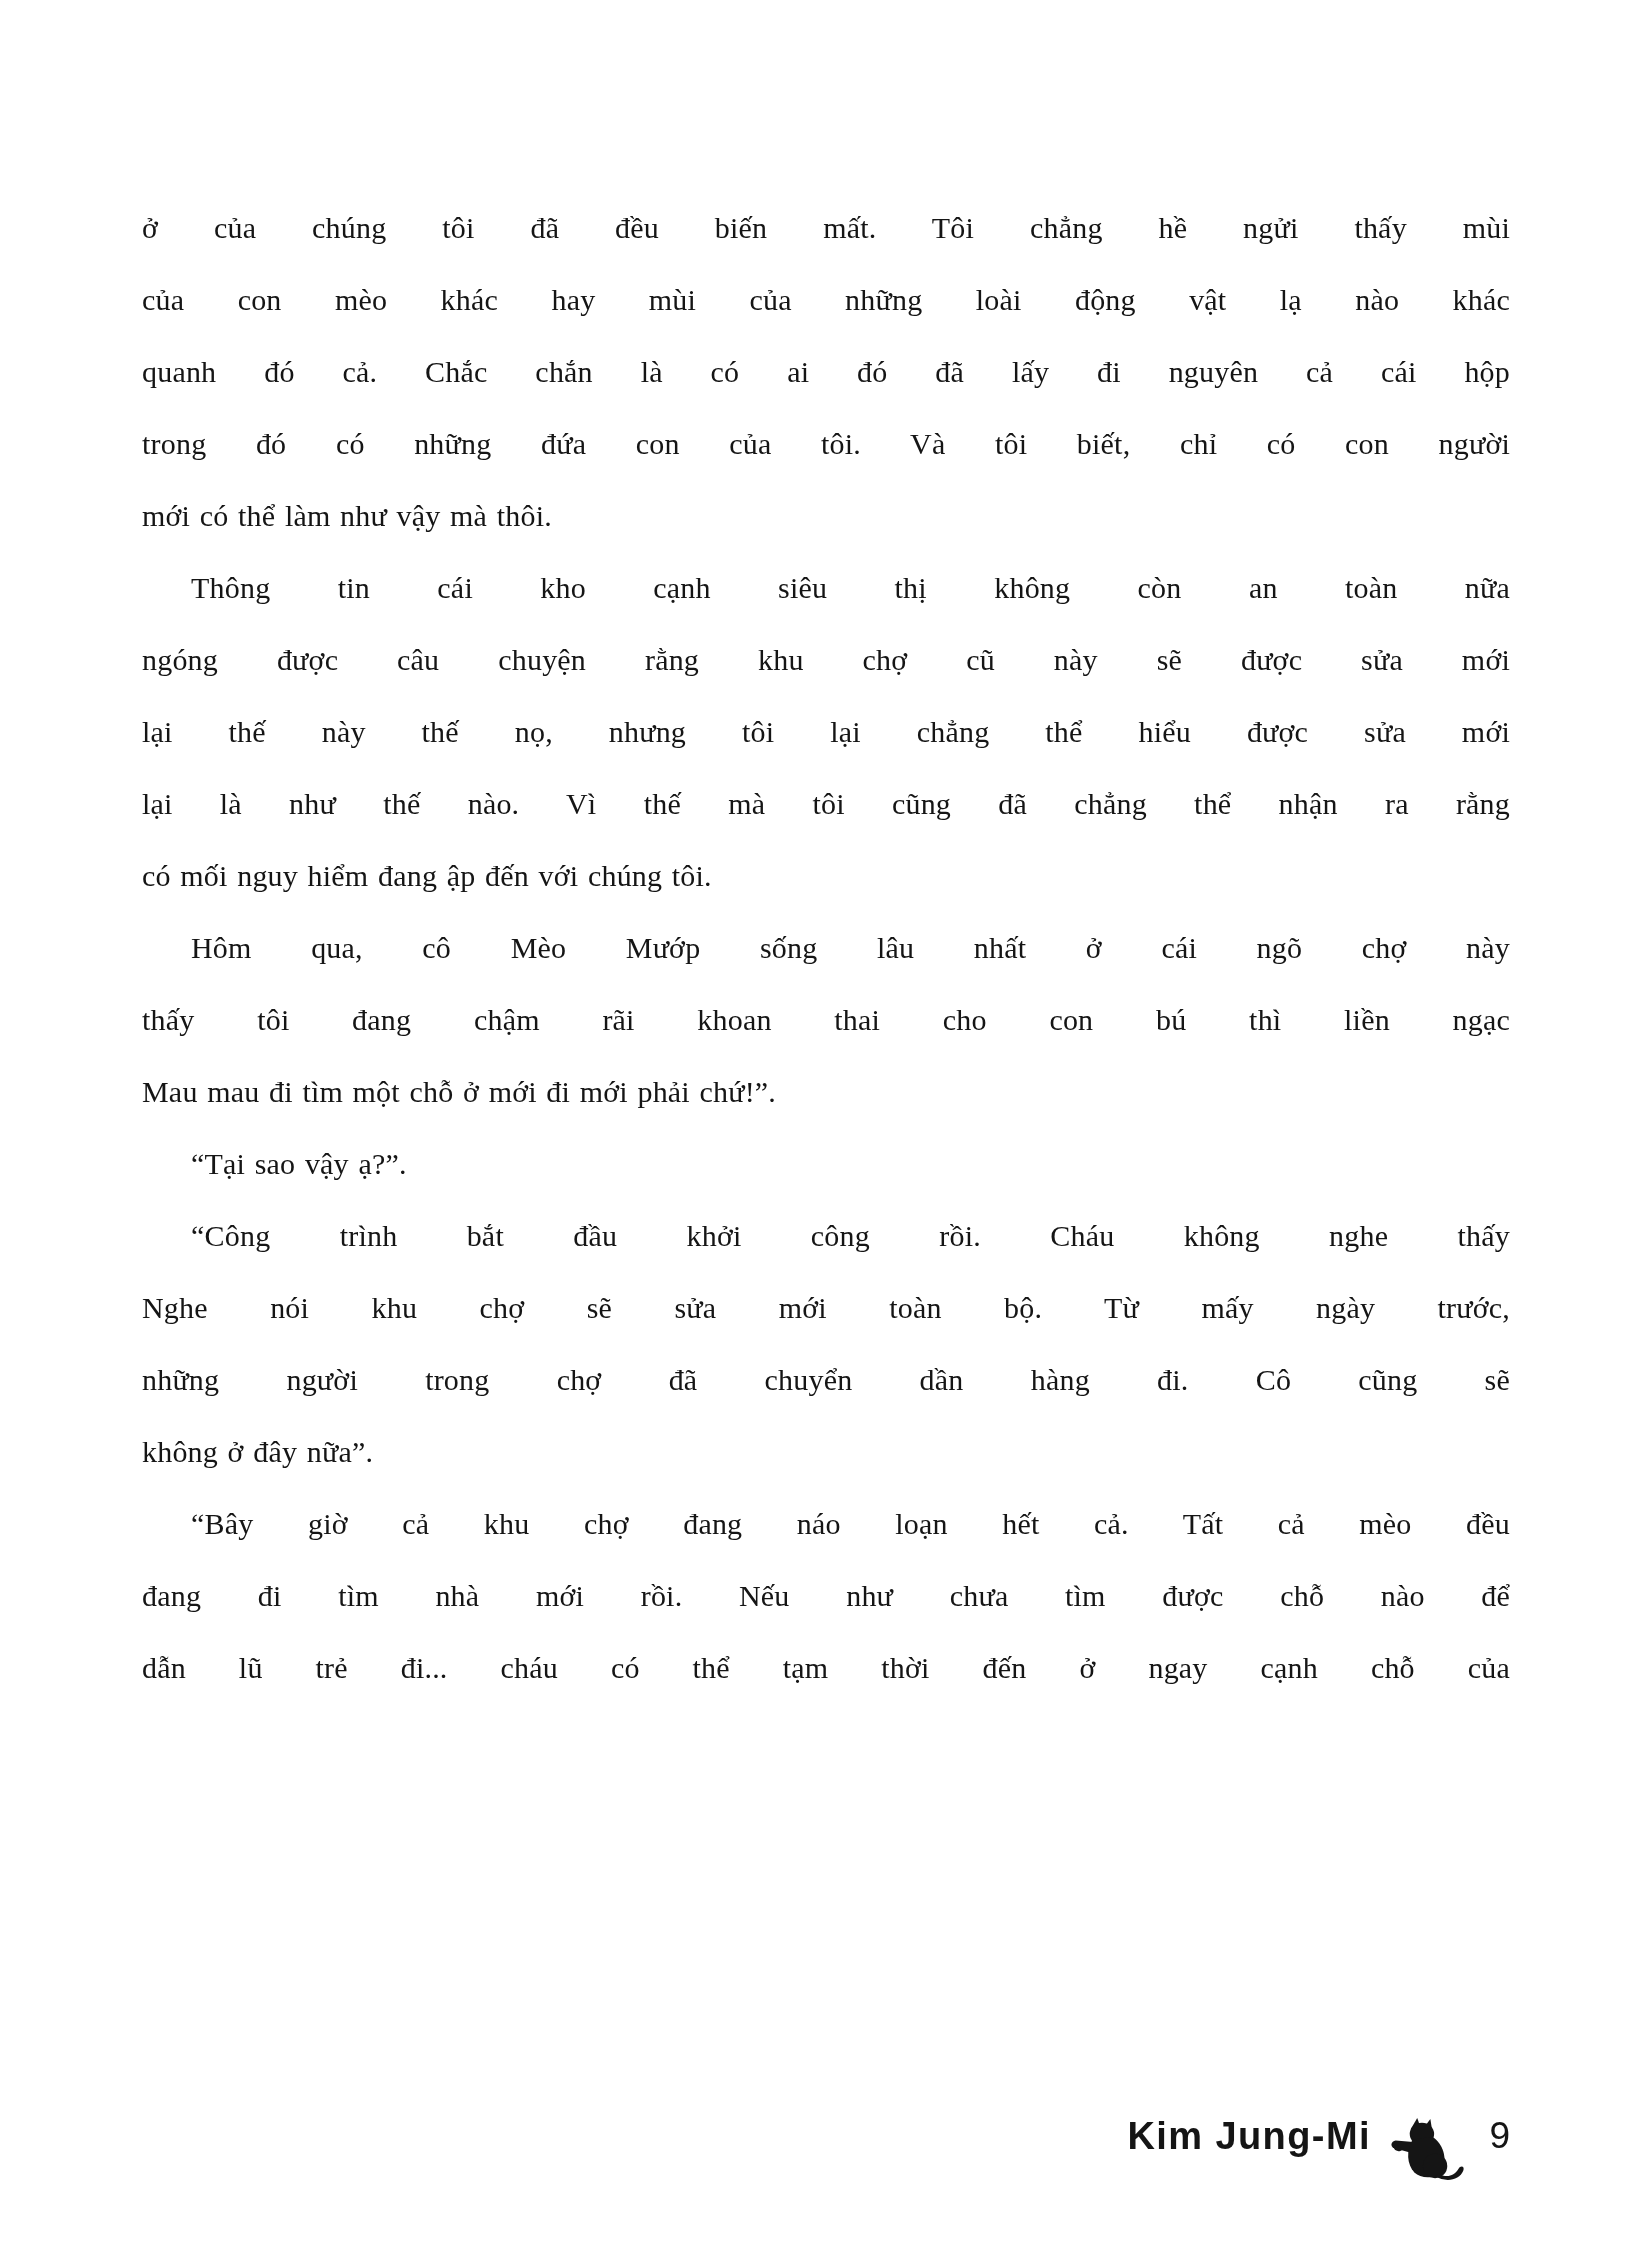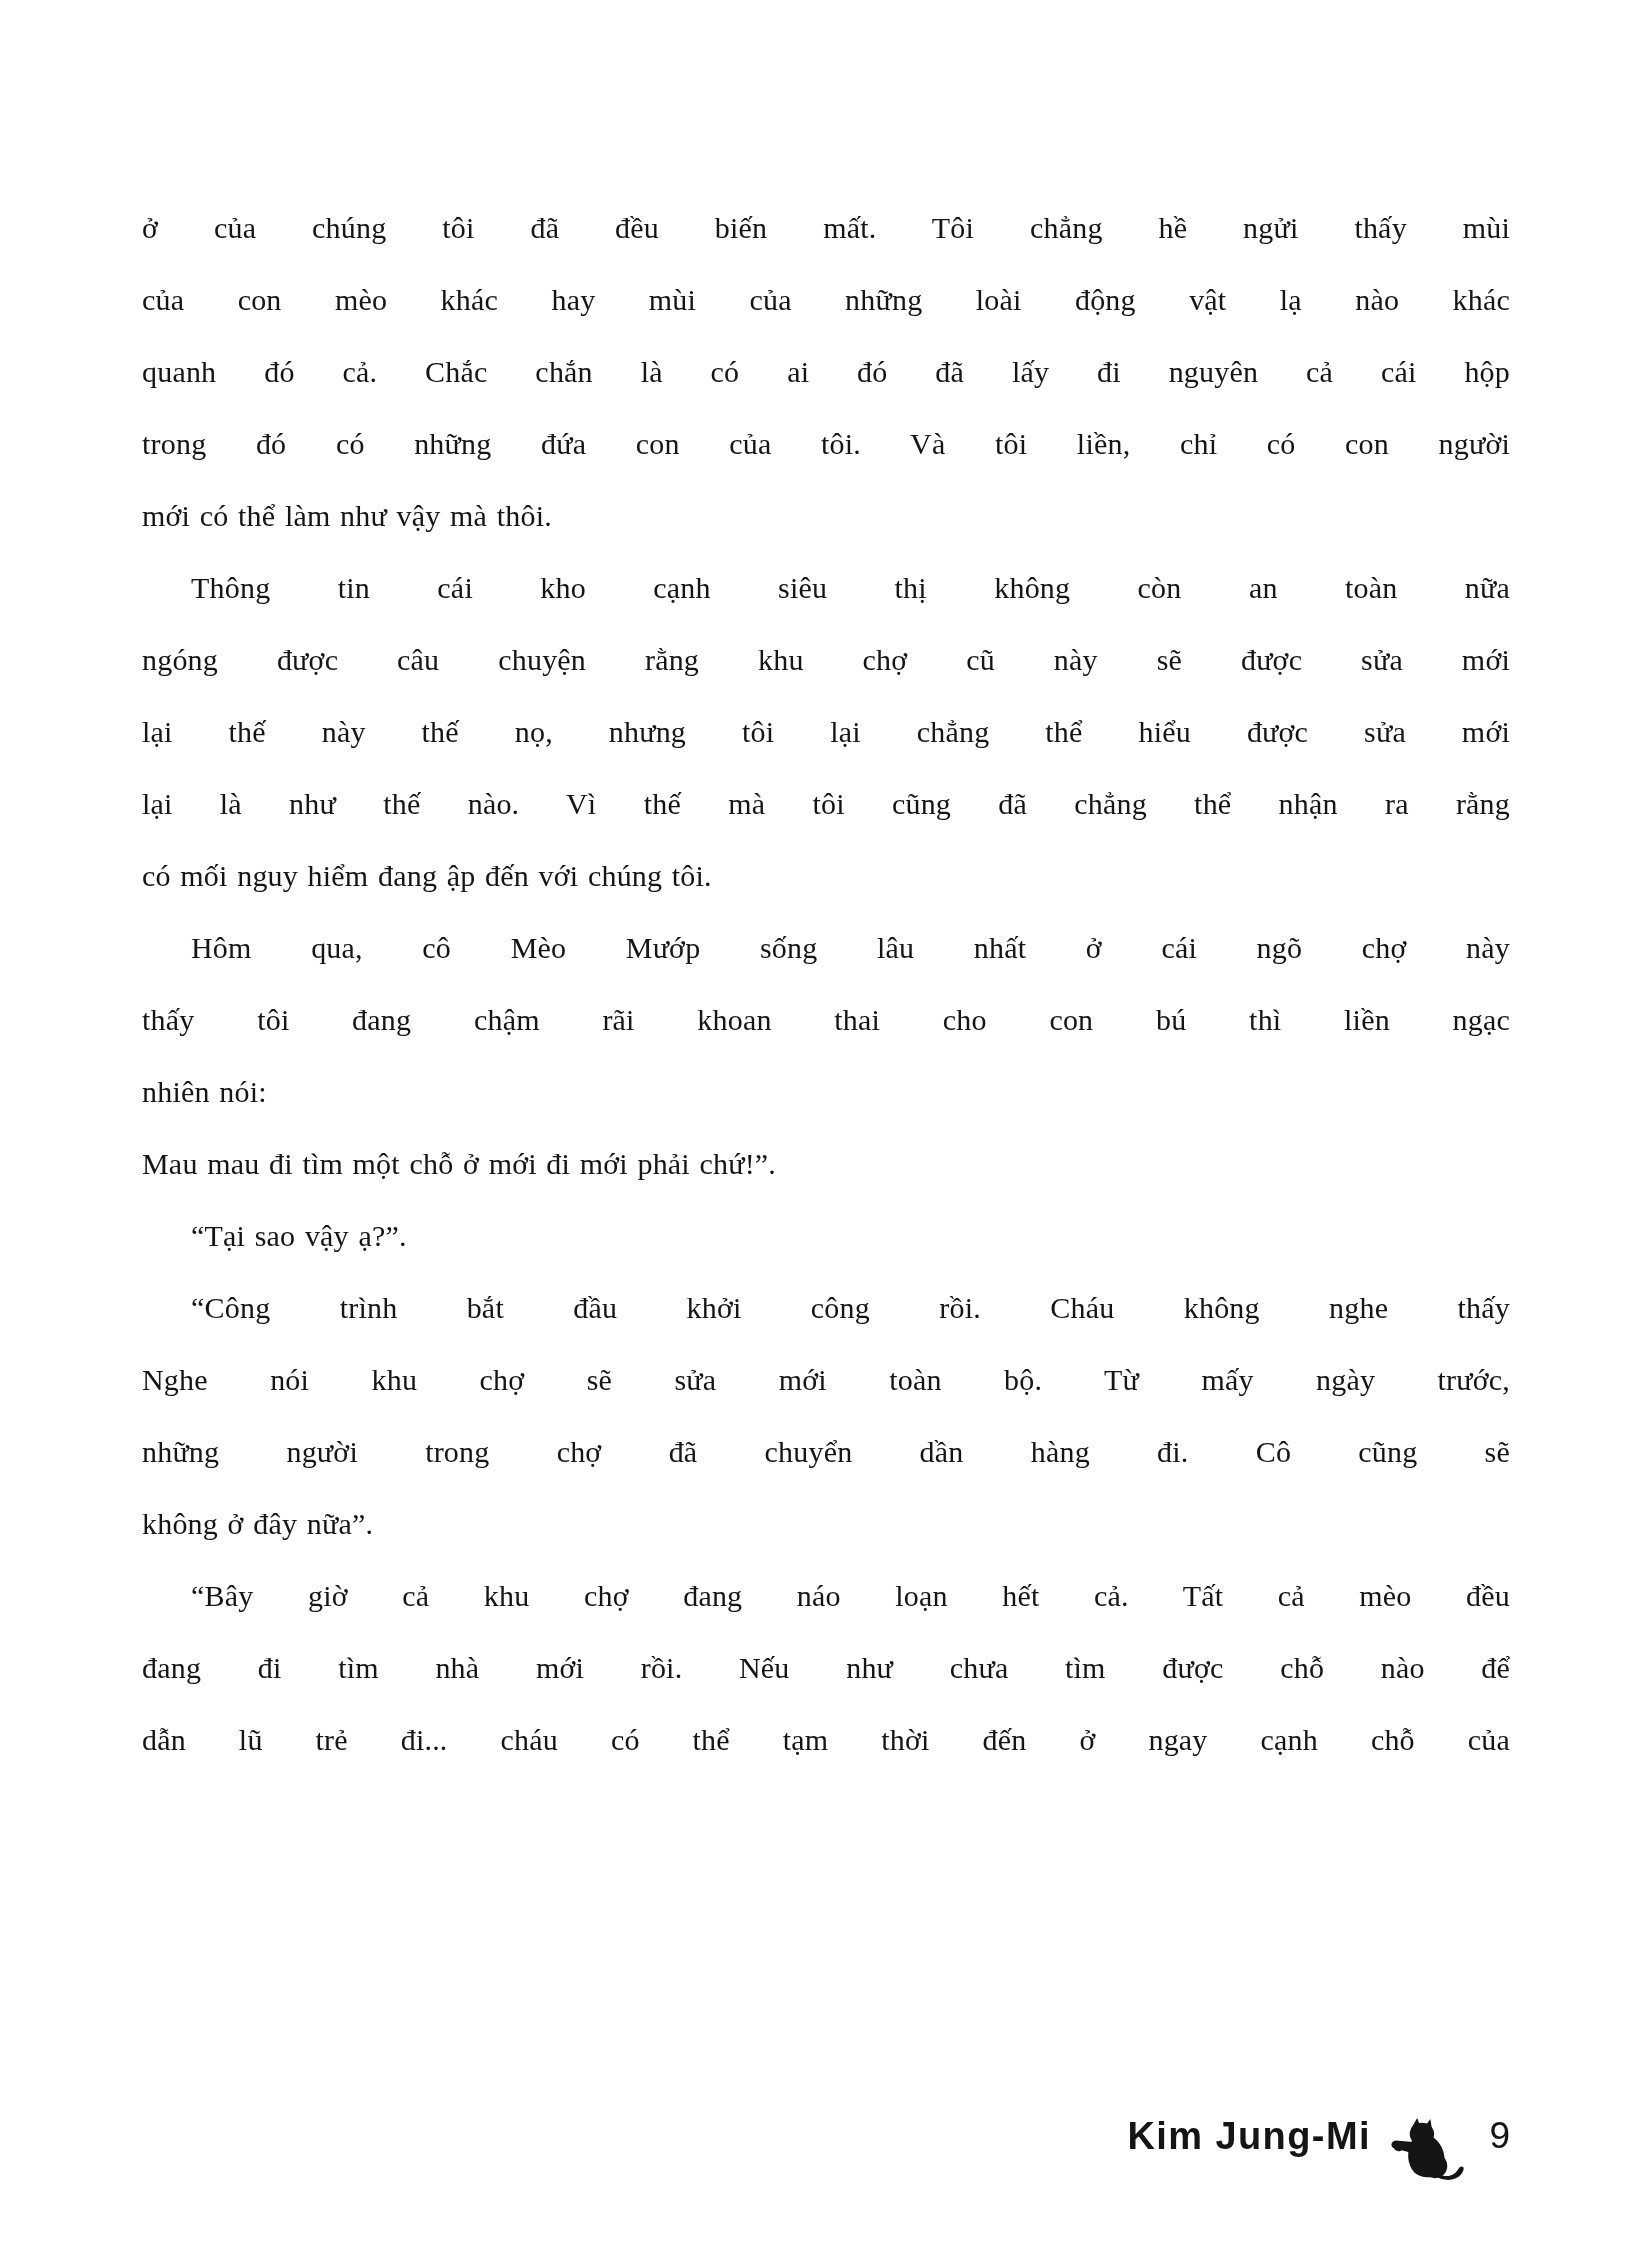--- a/index.html
+++ b/index.html
@@ -72,30 +72,29 @@
 </style>
 </head>
 <body>
 
 <div class="page">
 
   <div class="text-block">
     <div class="line">ở của chúng tôi đã đều biến mất. Tôi chẳng hề ngửi thấy mùi</div>
     <div class="line">của con mèo khác hay mùi của những loài động vật lạ nào khác</div>
     <div class="line">quanh đó cả. Chắc chắn là có ai đó đã lấy đi nguyên cả cái hộp</div>
-    <div class="line">trong đó có những đứa con của tôi. Và tôi liền, chỉ có con người</div>
+    <div class="line">trong đó có những đứa con của tôi. Và tôi biết, chỉ có con người</div>
     <div class="line last">mới có thể làm như vậy mà thôi.</div>
     <div class="line indent">Thông tin cái kho cạnh siêu thị không còn an toàn nữa</div>
     <div class="line">ngóng được câu chuyện rằng khu chợ cũ này sẽ được sửa mới</div>
     <div class="line">lại thế này thế nọ, nhưng tôi lại chẳng thể hiểu được sửa mới</div>
     <div class="line">lại là như thế nào. Vì thế mà tôi cũng đã chẳng thể nhận ra rằng</div>
     <div class="line last">có mối nguy hiểm đang ập đến với chúng tôi.</div>
     <div class="line indent">Hôm qua, cô Mèo Mướp sống lâu nhất ở cái ngõ chợ này</div>
     <div class="line">thấy tôi đang chậm rãi khoan thai cho con bú thì liền ngạc</div>
-    <div class="line last">nhiên nói:</div>
     <div class="line last">Mau mau đi tìm một chỗ ở mới đi mới phải chứ!”.</div>
     <div class="line last indent">“Tại sao vậy ạ?”.</div>
     <div class="line indent">“Công trình bắt đầu khởi công rồi. Cháu không nghe thấy</div>
     <div class="line">Nghe nói khu chợ sẽ sửa mới toàn bộ. Từ mấy ngày trước,</div>
     <div class="line">những người trong chợ đã chuyển dần hàng đi. Cô cũng sẽ</div>
     <div class="line last">không ở đây nữa”.</div>
     <div class="line indent">“Bây giờ cả khu chợ đang náo loạn hết cả. Tất cả mèo đều</div>
     <div class="line">đang đi tìm nhà mới rồi. Nếu như chưa tìm được chỗ nào để</div>
     <div class="line">dẫn lũ trẻ đi... cháu có thể tạm thời đến ở ngay cạnh chỗ của</div>
   </div>

